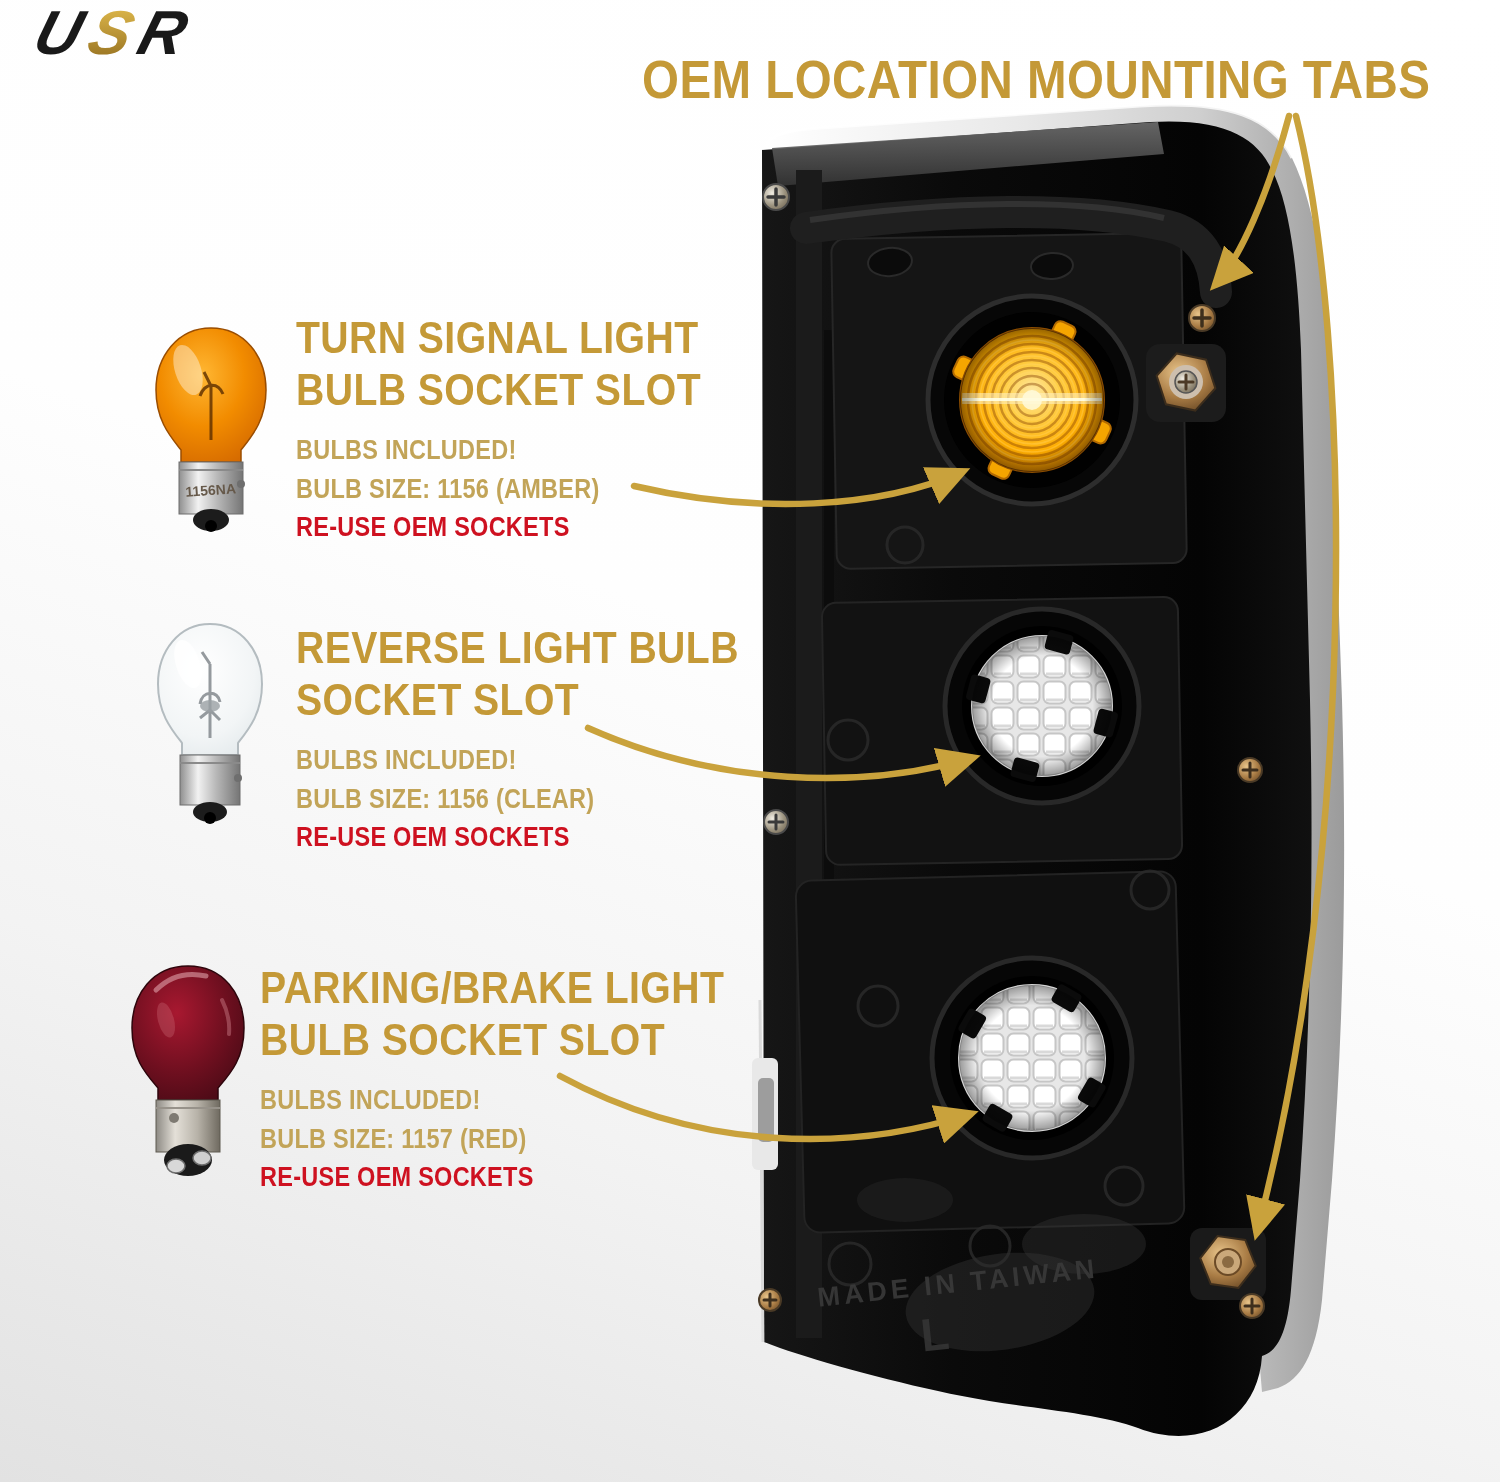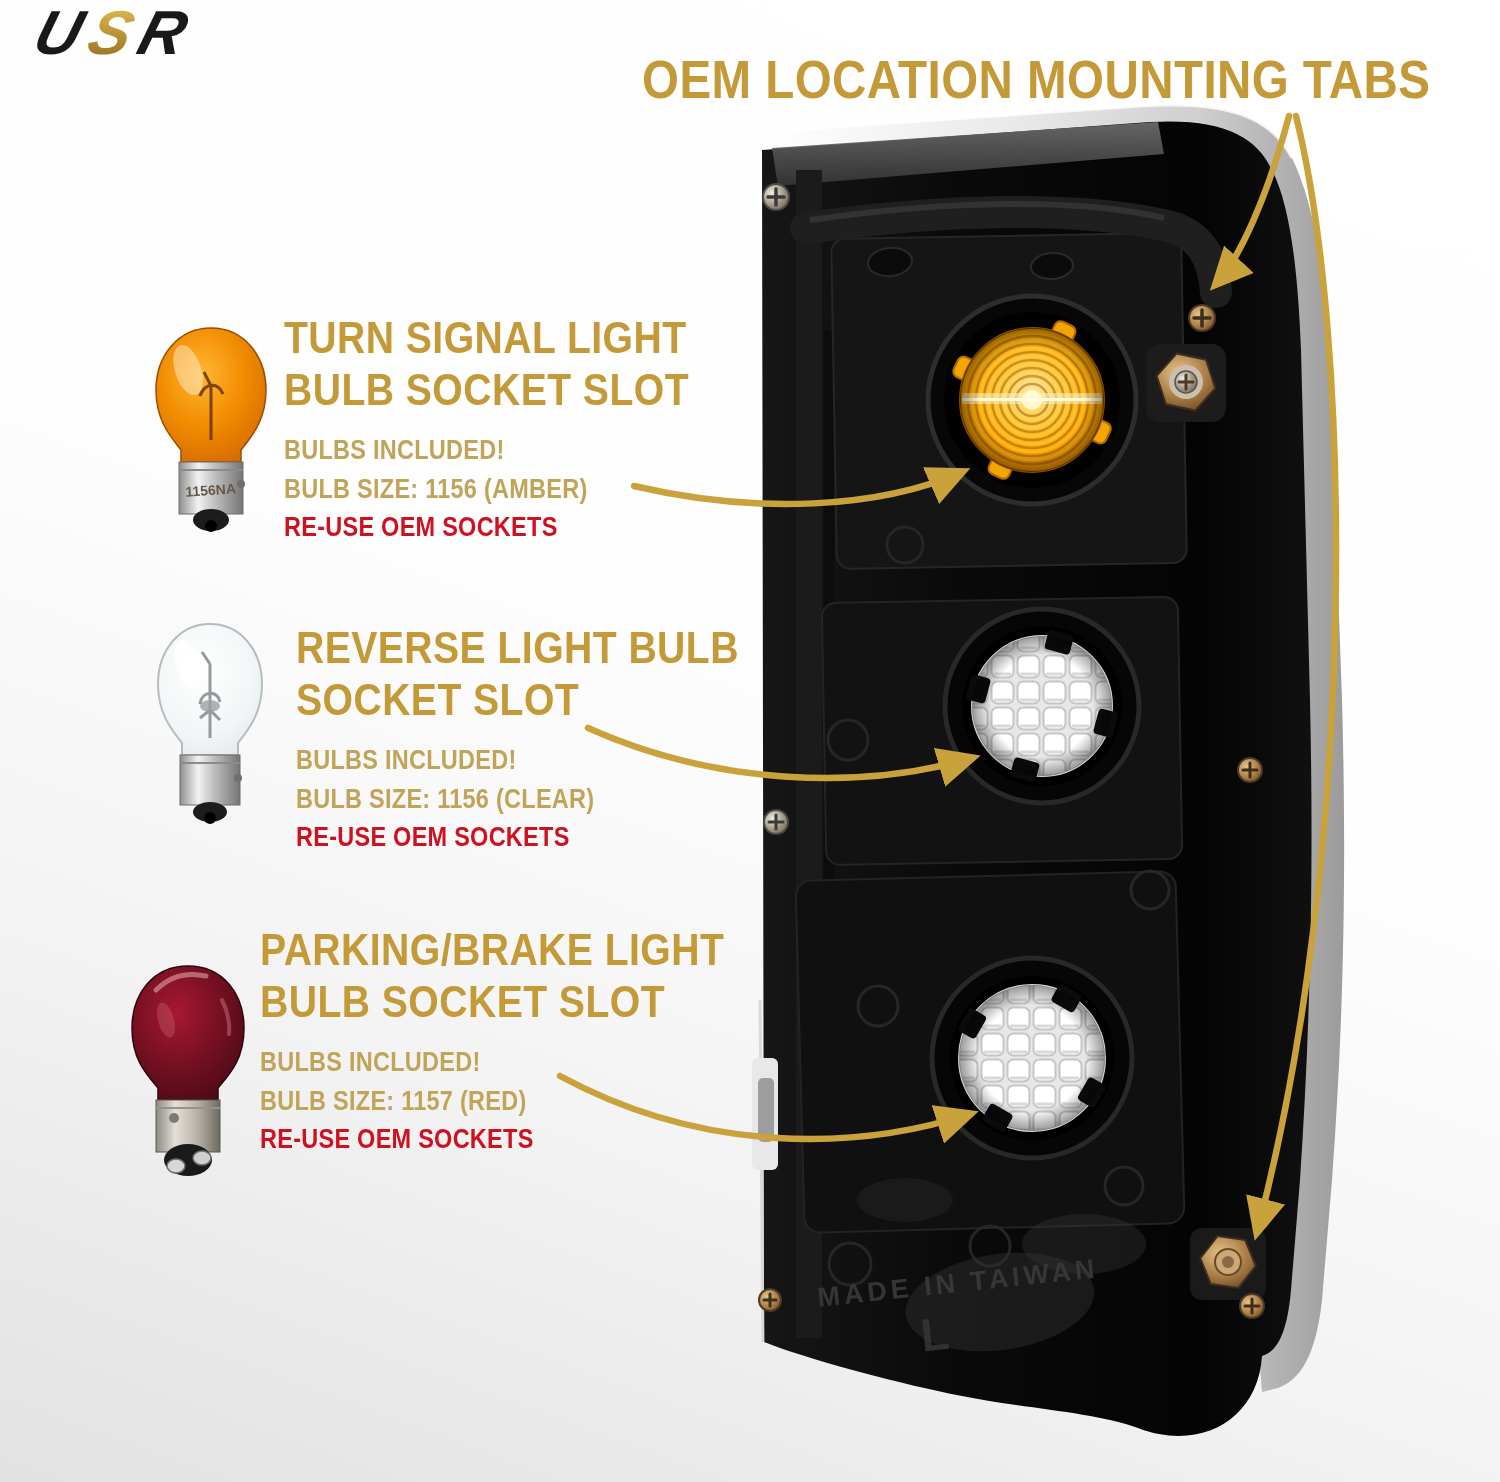--- a/index.html
+++ b/index.html
@@ -296,21 +296,21 @@
       <text x="28" y="54" fill="#191919">U</text>
       <text x="82" y="54" fill="url(#logoGold)">S</text>
       <text x="132" y="54" fill="#191919">R</text>
     </g>
   </svg>
 
   <div class="abs" style="left:642px;top:52px">
     <span class="main-title squish" style="transform:scaleX(.88)">OEM LOCATION MOUNTING TABS</span>
   </div>
 
-  <div class="abs callout" style="left:284px;top:312px">
+  <div class="abs callout" style="left:296px;top:312px">
     <div class="squish">
       <h2>TURN SIGNAL LIGHT
 BULB SOCKET SLOT</h2>
       <div class="notes">
         <p>BULBS INCLUDED!</p>
         <p>BULB SIZE: 1156 (AMBER)</p>
         <p class="red">RE-USE OEM SOCKETS</p>
       </div>
     </div>
   </div>
@@ -320,21 +320,21 @@
       <h2>REVERSE LIGHT BULB
 SOCKET SLOT</h2>
       <div class="notes">
         <p>BULBS INCLUDED!</p>
         <p>BULB SIZE: 1156 (CLEAR)</p>
         <p class="red">RE-USE OEM SOCKETS</p>
       </div>
     </div>
   </div>
 
-  <div class="abs callout" style="left:260px;top:924px">
+  <div class="abs callout" style="left:260px;top:962px">
     <div class="squish">
       <h2>PARKING/BRAKE LIGHT
 BULB SOCKET SLOT</h2>
       <div class="notes">
         <p>BULBS INCLUDED!</p>
         <p>BULB SIZE: 1157 (RED)</p>
         <p class="red">RE-USE OEM SOCKETS</p>
       </div>
     </div>
   </div>

